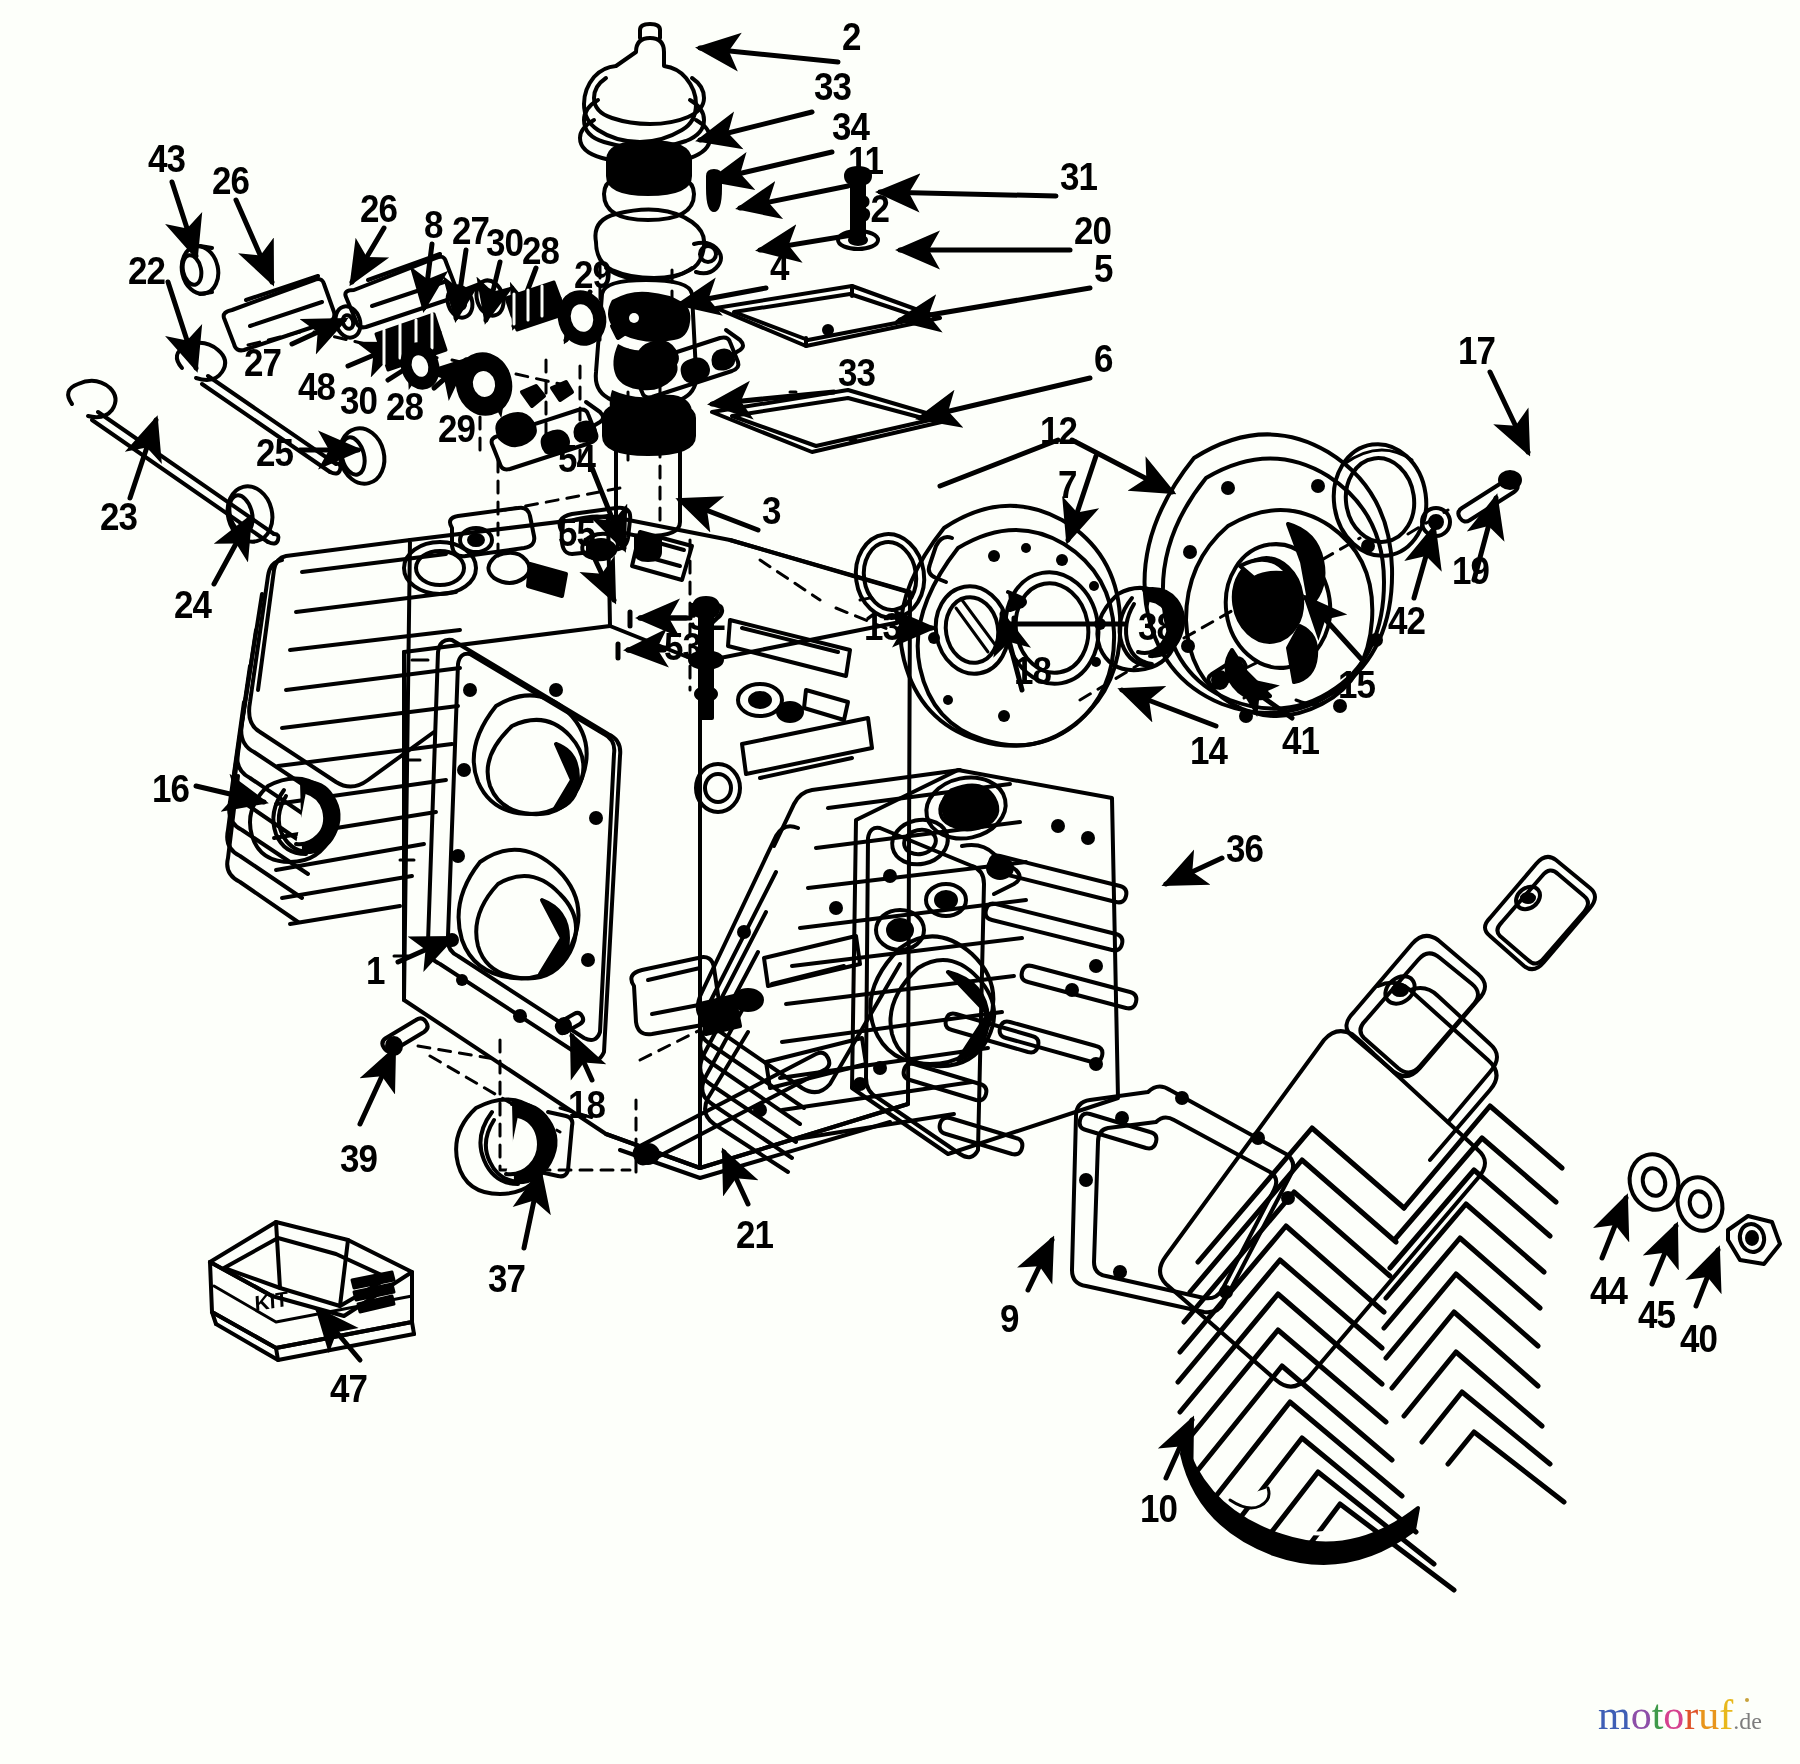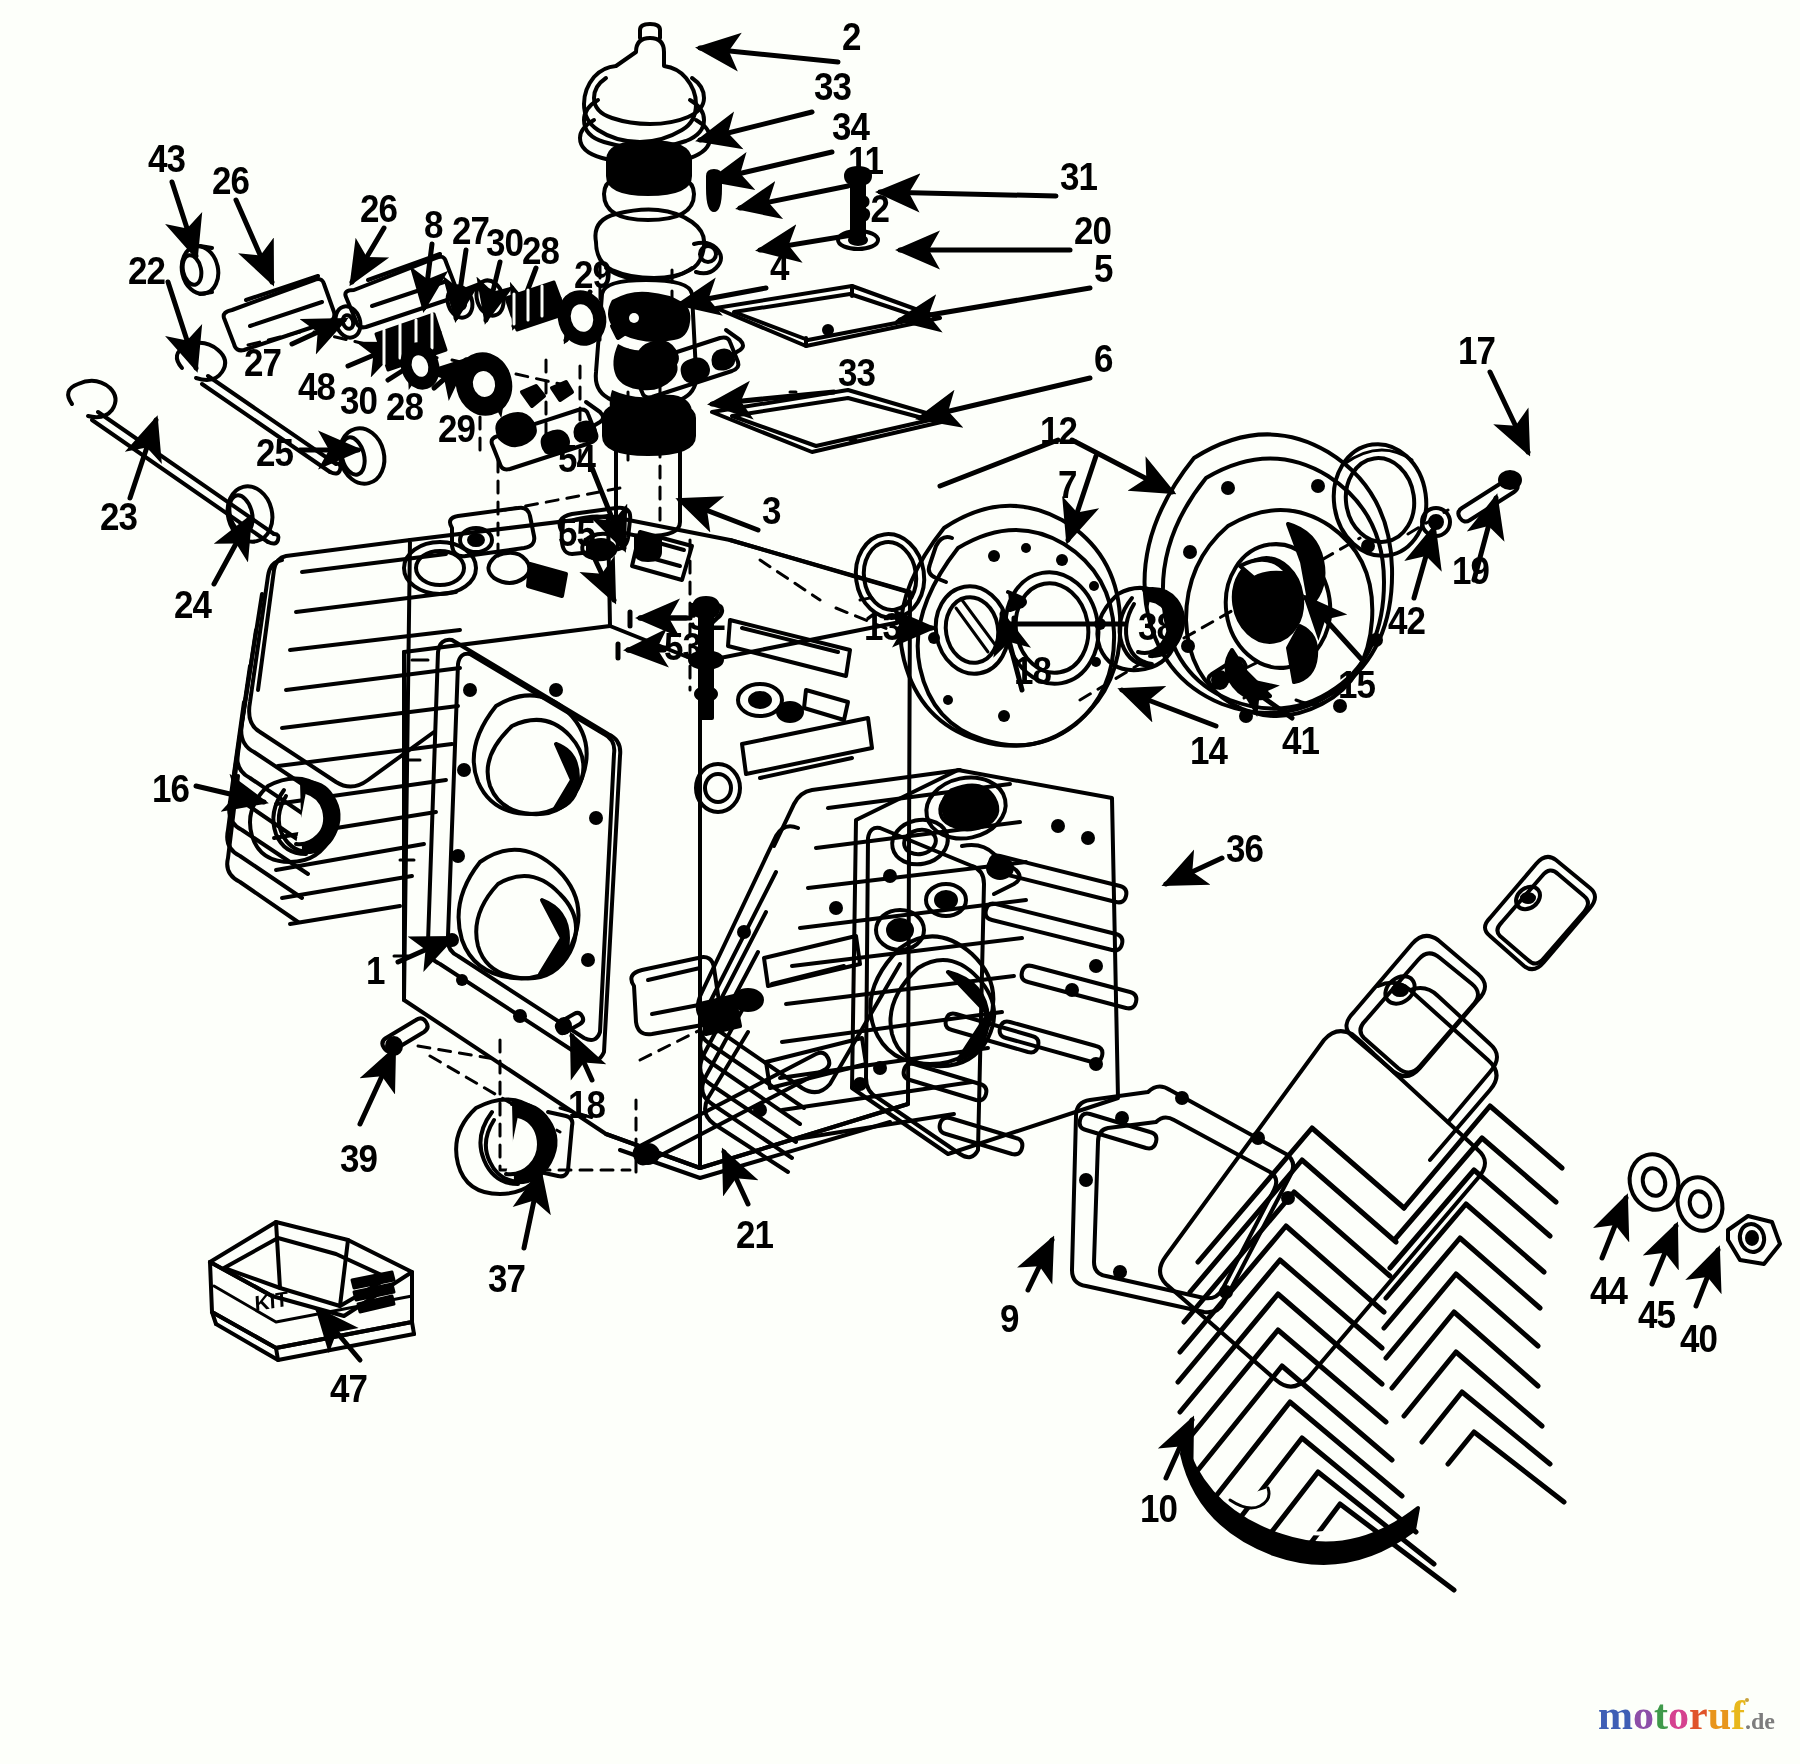--- a/index.html
+++ b/index.html
@@ -47,21 +47,21 @@
     transform-origin: left top;
     letter-spacing: 0px;
   }
   
   #watermark {
     position: absolute;
     left: 1598px;
     top: 1694px;
     font-family: "Liberation Serif", serif;
     font-size: 42px;
-    font-weight: bold;
+    font-weight: normal;
     line-height: 1;
     white-space: nowrap;
     user-select: none;
   }
   #watermark .wm-l { display: inline-block; }
   #watermark .wm-de {
     font-size: 24px;
     color: #7d7d7d;
     vertical-align: baseline;
   }

